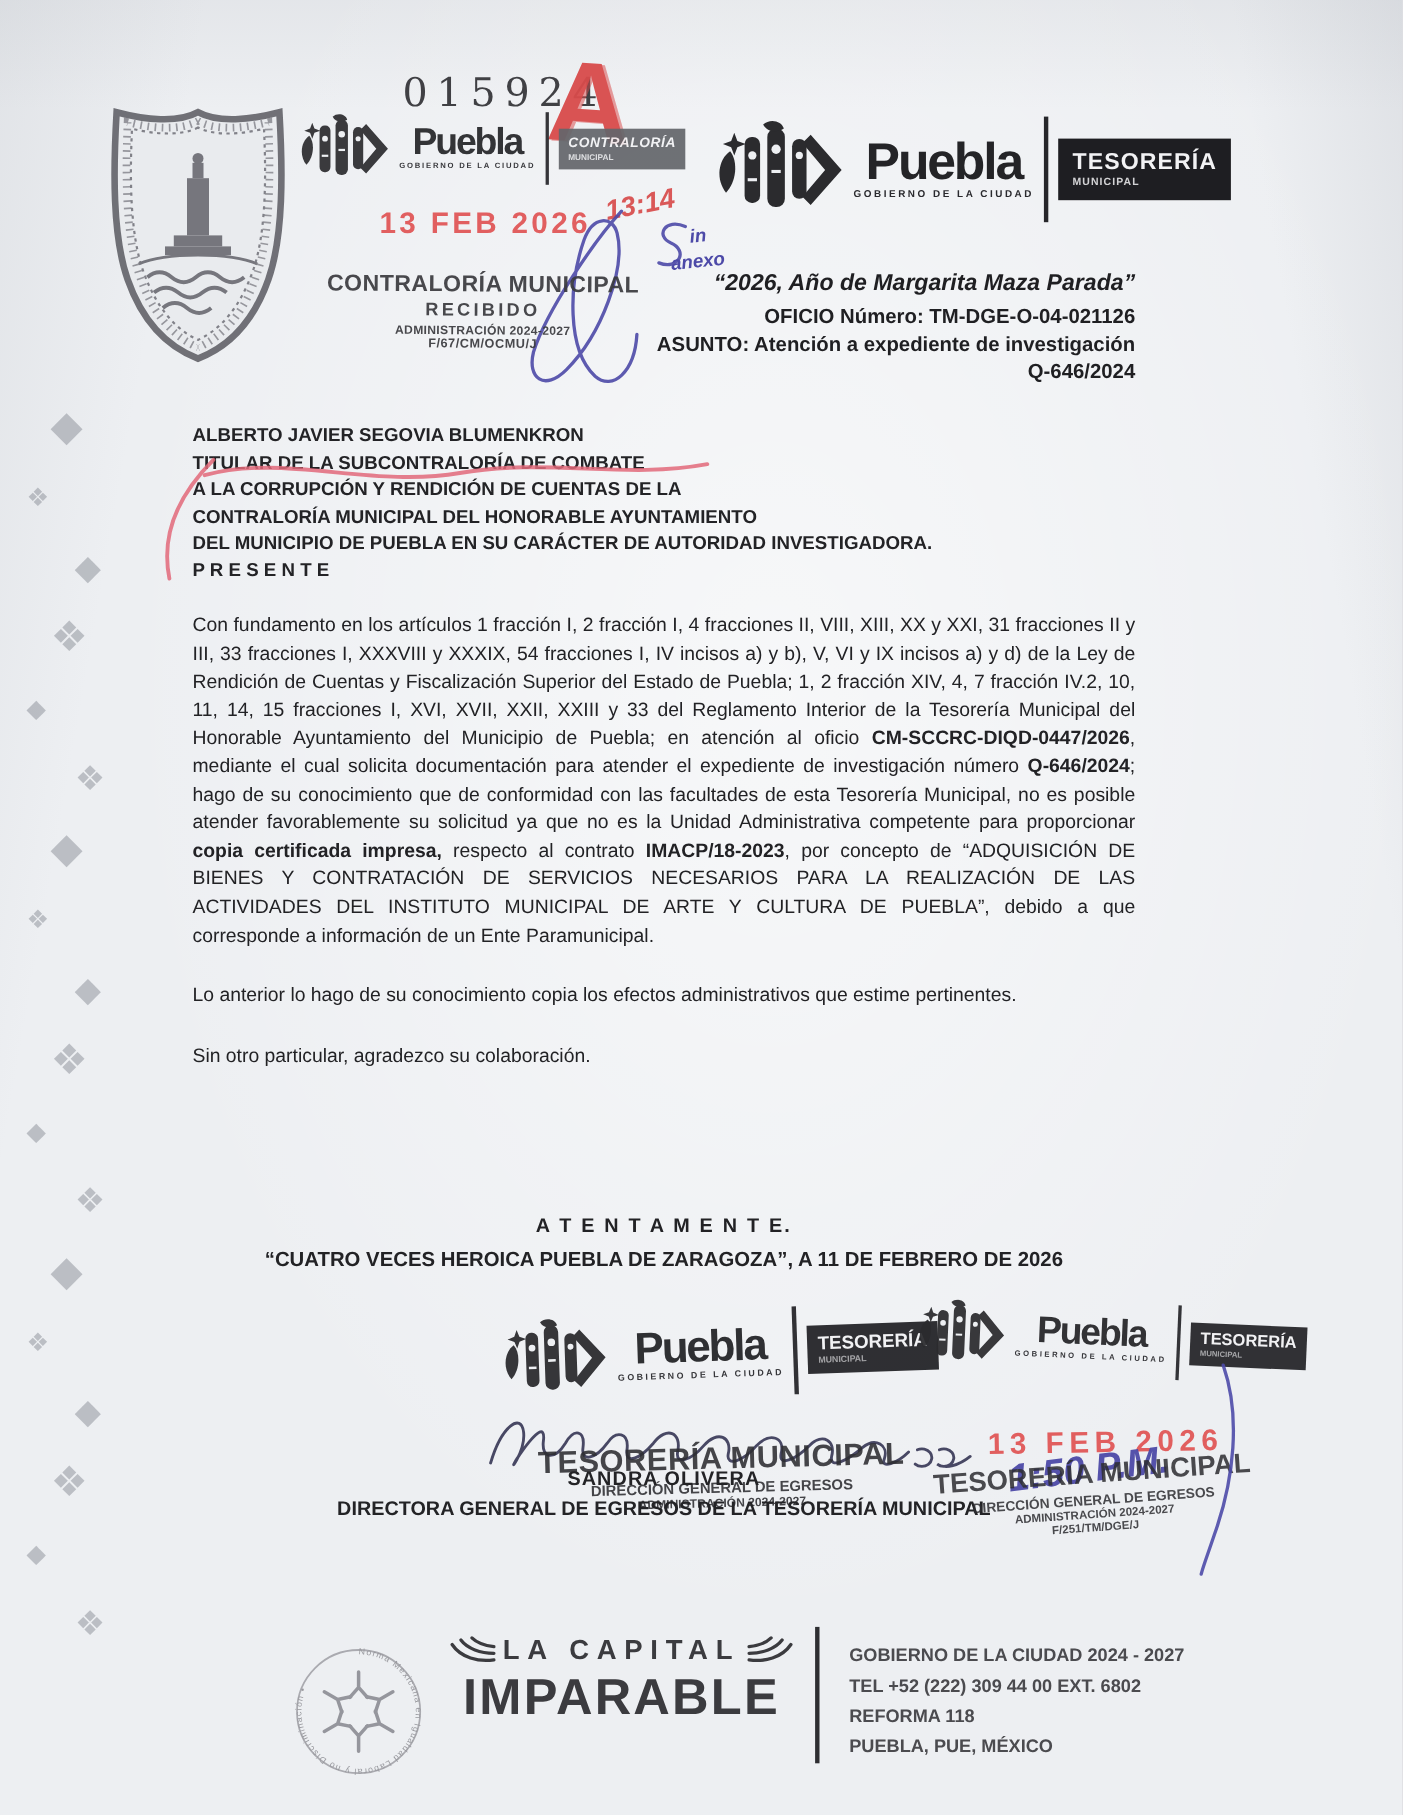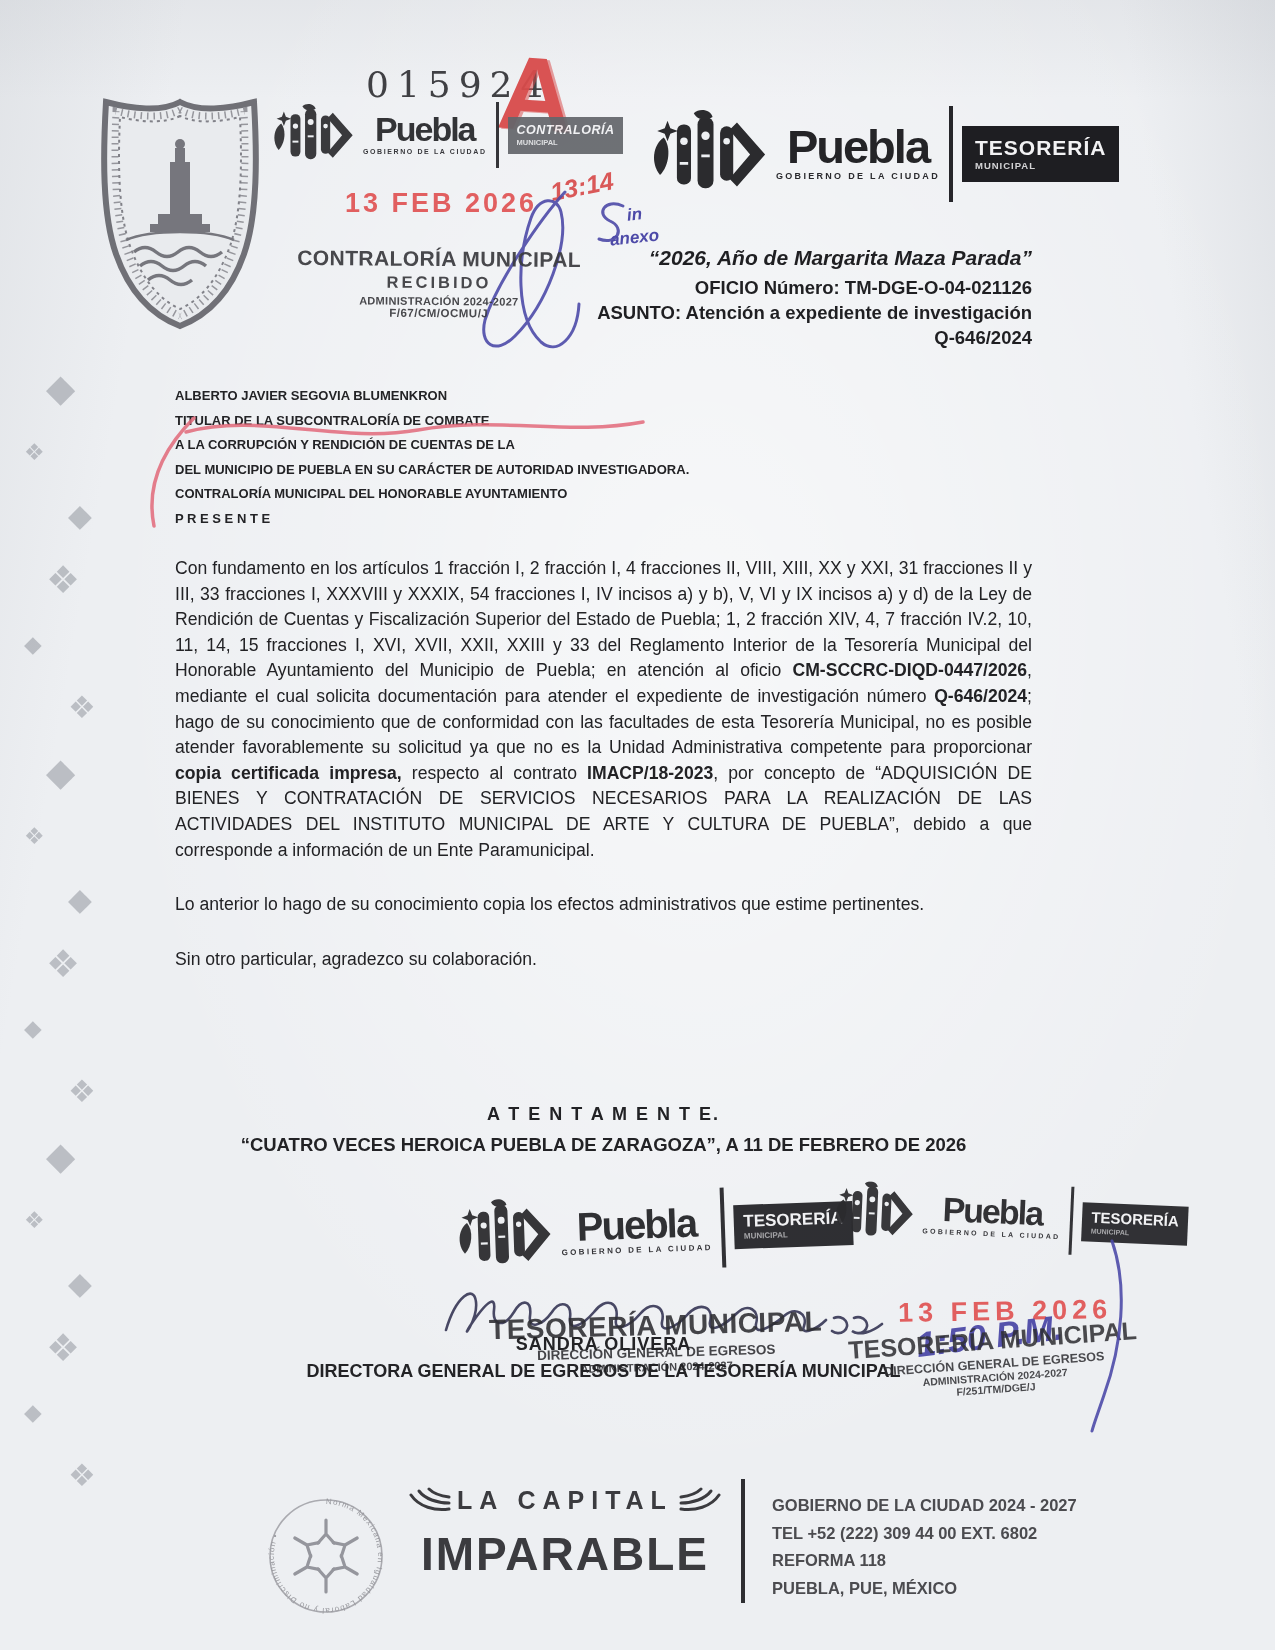--- a/index.html
+++ b/index.html
@@ -63,21 +63,21 @@
   .received{position:absolute;left:296px;top:247px;width:286px;text-align:center;color:#3a3a3e;
     transform:rotate(.4deg);opacity:.92;}
   .received .r1{font-size:21px;font-weight:bold;letter-spacing:.4px;white-space:nowrap;}
   .received .r2{font-size:16.5px;font-weight:bold;letter-spacing:3px;margin-top:2px;}
   .received .r3{font-size:11px;font-weight:bold;margin-top:3px;letter-spacing:.3px;}
   .received .r4{font-size:11.5px;font-weight:bold;letter-spacing:.5px;}
   .hdrblock{position:absolute;left:520px;top:246px;width:512px;text-align:right;color:#1f1f22;}
   .hdrblock .h1{font-size:21px;font-weight:bold;font-style:italic;margin-bottom:5px;white-space:nowrap;}
   .hdrblock .h2,.hdrblock .h3,.hdrblock .h4{font-size:18.5px;font-weight:bold;line-height:25px;white-space:nowrap;}
   
-  .recipient{position:absolute;left:175px;top:384px;font-size:13px;font-weight:bold;line-height:24.5px;color:#232326;}
+  .recipient{position:absolute;left:175px;top:384px;font-size:17px;font-weight:bold;line-height:24.5px;color:#232326;}
   .bodytext{position:absolute;left:175px;top:556px;width:857px;font-size:17.6px;line-height:25.6px;
     text-align:justify;color:#222225;}
   .bodytext p{margin:0;}
   .bodytext p+p{margin-top:29px;}
   .bodytext .bold{font-weight:bold;}
   .closing{position:absolute;left:175px;top:1104px;width:857px;text-align:center;color:#222225;}
   .closing .att{font-size:18px;font-weight:bold;letter-spacing:2px;}
   .closing .pd{font-size:18.5px;font-weight:bold;margin-top:9px;white-space:nowrap;}
   
   .stamptext{position:absolute;text-align:center;color:#2d2d31;font-weight:bold;}
@@ -91,21 +91,21 @@
   .stamp-right .sm2{font-size:10.5px;}
   .stamp-right .sm3{font-size:10.5px;}
   .sigblock{position:absolute;left:175px;top:1334px;width:857px;text-align:center;color:#232326;}
   .sigblock .nm{font-size:18px;font-weight:bold;letter-spacing:1px;}
   .sigblock .t1{font-size:18px;font-weight:bold;margin-top:6px;white-space:nowrap;}
   .sigblock .t2{font-size:18px;font-weight:bold;margin-top:5px;white-space:nowrap;}
   
   .capital{position:absolute;left:400px;top:1486px;width:330px;text-align:center;color:#3b3b3f;}
   .capital .row1{display:flex;align-items:center;justify-content:center;gap:6px;}
   .capital .c1{font-size:25px;font-weight:bold;letter-spacing:7px;white-space:nowrap;}
-  .capital .c2{font-size:46px;font-weight:bold;letter-spacing:2px;line-height:1;margin-top:16px;}
+  .capital .c2{font-size:46px;font-weight:bold;letter-spacing:2px;line-height:1;margin-top:4px;}
   .divider{position:absolute;left:741px;top:1479px;width:3.5px;height:124px;background:#2e2e32;}
   .address{position:absolute;left:772px;top:1492px;font-size:16.5px;font-weight:bold;color:#4b4b4f;line-height:27.5px;}
   svg.overlay{position:absolute;pointer-events:none;}
 </style>
 </head>
 <body>
 
 <div class="page">
 
   <svg width="0" height="0" style="position:absolute" aria-hidden="true">
@@ -234,22 +234,22 @@
     <div class="h1">“2026, Año de Margarita Maza Parada”</div>
     <div class="h2">OFICIO Número: TM-DGE-O-04-021126</div>
     <div class="h3">ASUNTO: Atención a expediente de investigación</div>
     <div class="h4">Q-646/2024</div>
   </div>
 
   <div class="recipient">
     <div>ALBERTO JAVIER SEGOVIA BLUMENKRON</div>
     <div>TITULAR DE LA SUBCONTRALORÍA DE COMBATE</div>
     <div>A LA CORRUPCIÓN Y RENDICIÓN DE CUENTAS DE LA</div>
+    <div>CONTRALORÍA MUNICIPAL DEL HONORABLE AYUNTAMIENTO</div>
     <div>DEL MUNICIPIO DE PUEBLA EN SU CARÁCTER DE AUTORIDAD INVESTIGADORA.</div>
-    <div>CONTRALORÍA MUNICIPAL DEL HONORABLE AYUNTAMIENTO</div>
     <div>P R E S E N T E</div>
   </div>
 
   <svg class="overlay" style="left:138px;top:398px;" width="530" height="140" viewBox="0 0 530 140">
     <g fill="none" stroke="#e2697a" stroke-width="3.5" stroke-linecap="round" opacity=".85">
       <path d="M48,34 C120,14 200,46 280,32 C360,18 430,38 505,24"></path>
       <path d="M56,20 C24,52 8,88 16,128"></path>
     </g>
   </svg>
 

